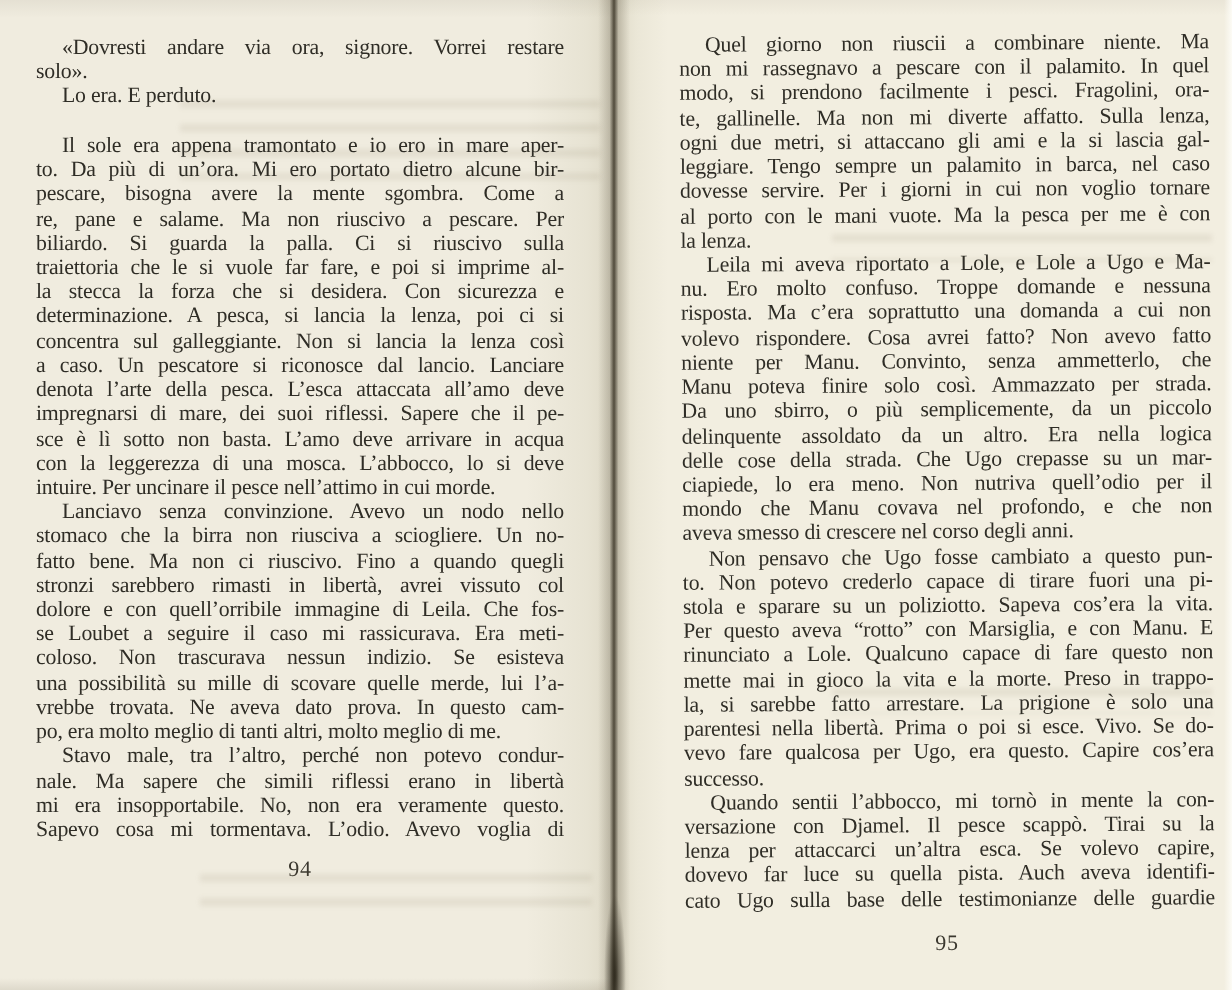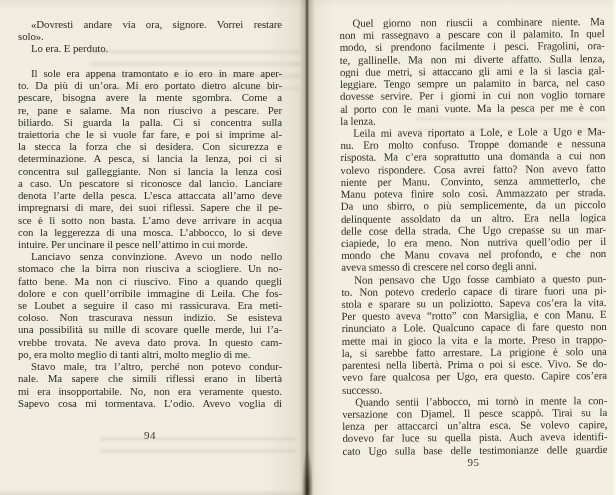--- a/index.html
+++ b/index.html
@@ -38,23 +38,23 @@
     transform:rotate(-0.4deg); transform-origin:50% 50%; }
 
   .line {
     height:var(--lh); line-height:var(--lh); font-size:10.9px; letter-spacing:-0.1px;
     text-align:justify; text-align-last:justify; overflow:hidden;
   }
   .line.first { text-indent:13px; }
   .line.pend  { text-align-last:left; }
   .line-gap   { height:var(--lh); }
 
-  .page-number { margin-top:20px; text-align:center; font-size:11px; letter-spacing:0.4px; color:#3b382f; }
+  .page-number { margin-top:8px; text-align:center; font-size:11px; letter-spacing:0.4px; color:#3b382f; }
   .page-left  .page-number { width:264px; margin-left:18px; }
-  .page-right .page-number { width:265px; margin-left:35px; margin-top:0; }
+  .page-right .page-number { width:265px; margin-left:35px; margin-top:10px; }
 
   .ghost { position:absolute; pointer-events:none; filter:blur(1.3px); opacity:.5;
     background:repeating-linear-gradient(to bottom,
       rgba(128,115,88,0.22) 0, rgba(128,115,88,0.22) 4px,
       rgba(128,115,88,0) 4px, rgba(128,115,88,0) 12.2px);
   }
   .ghost-l1 { top:50px;  left:90px;  width:210px; height:40px; }
   .ghost-l2 { top:437px; left:100px; width:196px; height:22px; }
   .ghost-r1 { top:117px; left:110px; width:190px; height:14px; }
   .ghost-r2 { top:344px; left:110px; width:190px; height:13px; }
@@ -69,34 +69,35 @@
     <div class="ghost ghost-l2"></div>
     <div class="text-block">
         <div class="line first">«Dovresti andare via ora, signore. Vorrei restare</div>
         <div class="line pend">solo».</div>
         <div class="line first pend">Lo era. E perduto.</div>
         <div class="line-gap"></div>
         <div class="line first">Il sole era appena tramontato e io ero in mare aper-</div>
         <div class="line">to. Da più di un’ora. Mi ero portato dietro alcune bir-</div>
         <div class="line">pescare, bisogna avere la mente sgombra. Come a</div>
         <div class="line">re, pane e salame. Ma non riuscivo a pescare. Per</div>
-        <div class="line">biliardo. Si guarda la palla. Ci si concentra sulla</div>
+        <div class="line">biliardo. Si guarda la palla. Ci si riuscivo sulla</div>
         <div class="line">traiettoria che le si vuole far fare, e poi si imprime al-</div>
         <div class="line">la stecca la forza che si desidera. Con sicurezza e</div>
         <div class="line">determinazione. A pesca, si lancia la lenza, poi ci si</div>
         <div class="line">concentra sul galleggiante. Non si lancia la lenza così</div>
         <div class="line">a caso. Un pescatore si riconosce dal lancio. Lanciare</div>
         <div class="line">denota l’arte della pesca. L’esca attaccata all’amo deve</div>
         <div class="line">impregnarsi di mare, dei suoi riflessi. Sapere che il pe-</div>
         <div class="line">sce è lì sotto non basta. L’amo deve arrivare in acqua</div>
         <div class="line">con la leggerezza di una mosca. L’abbocco, lo si deve</div>
         <div class="line pend">intuire. Per uncinare il pesce nell’attimo in cui morde.</div>
         <div class="line first">Lanciavo senza convinzione. Avevo un nodo nello</div>
         <div class="line">stomaco che la birra non riusciva a sciogliere. Un no-</div>
         <div class="line">fatto bene. Ma non ci riuscivo. Fino a quando quegli</div>
+        <div class="line">stronzi sarebbero rimasti in libertà, avrei vissuto col</div>
         <div class="line">dolore e con quell’orribile immagine di Leila. Che fos-</div>
         <div class="line">se Loubet a seguire il caso mi rassicurava. Era meti-</div>
         <div class="line">coloso. Non trascurava nessun indizio. Se esisteva</div>
         <div class="line">una possibilità su mille di scovare quelle merde, lui l’a-</div>
         <div class="line">vrebbe trovata. Ne aveva dato prova. In questo cam-</div>
         <div class="line pend">po, era molto meglio di tanti altri, molto meglio di me.</div>
         <div class="line first">Stavo male, tra l’altro, perché non potevo condur-</div>
         <div class="line">nale. Ma sapere che simili riflessi erano in libertà</div>
         <div class="line">mi era insopportabile. No, non era veramente questo.</div>
         <div class="line">Sapevo cosa mi tormentava. L’odio. Avevo voglia di</div>

